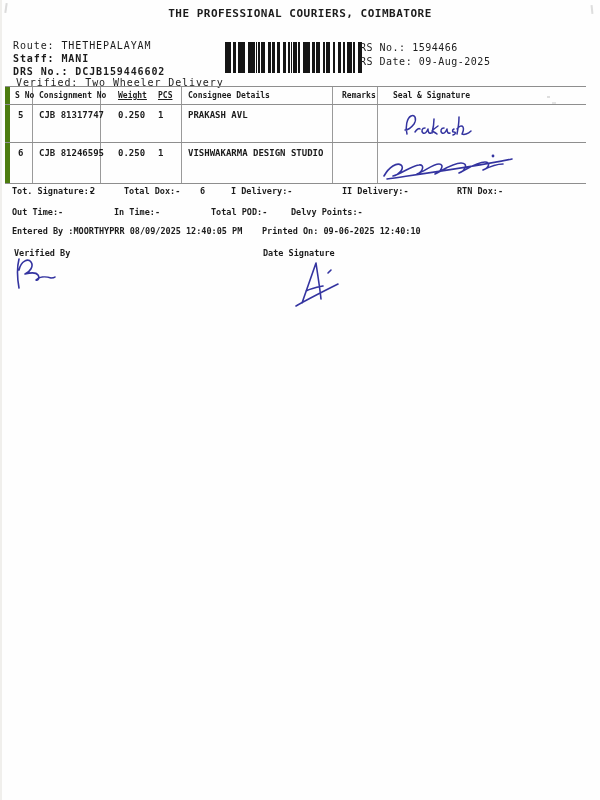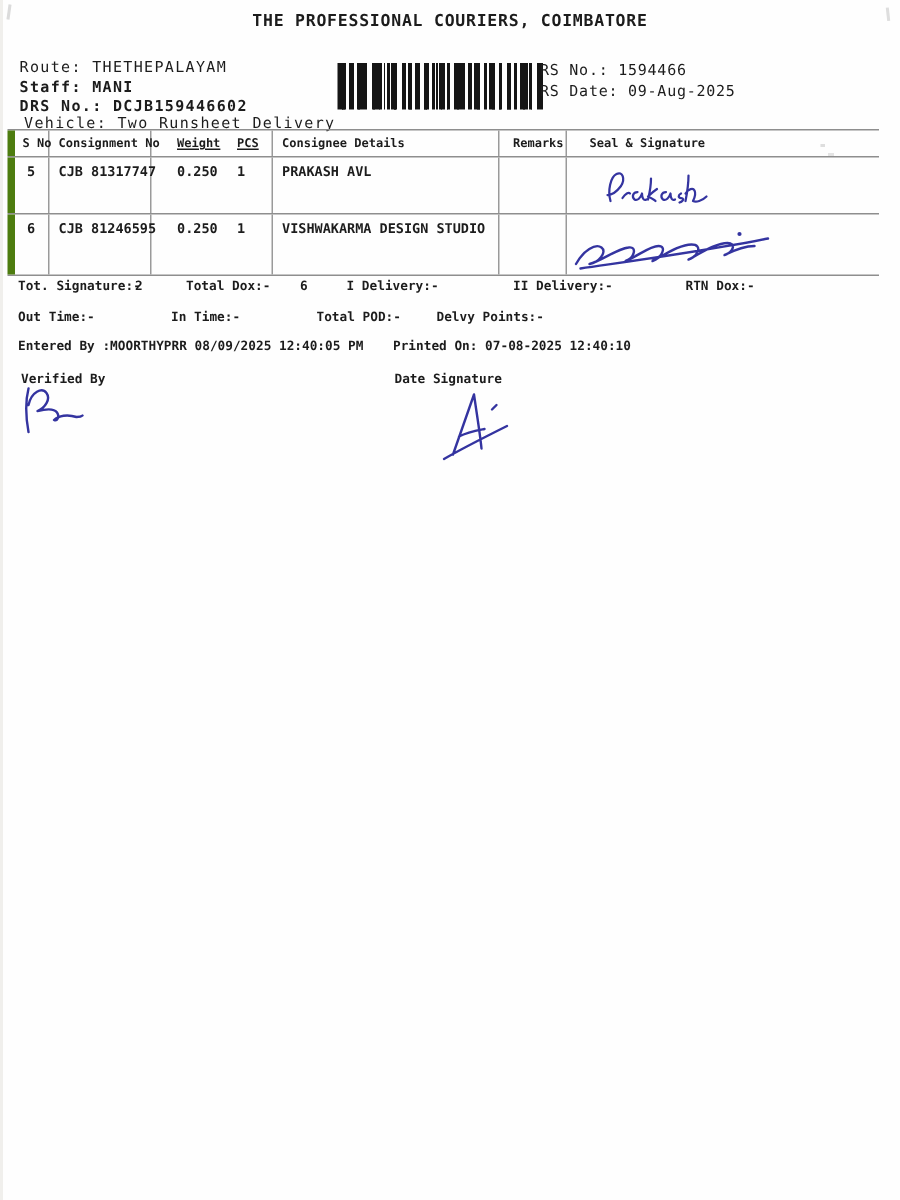--- a/index.html
+++ b/index.html
@@ -49,21 +49,21 @@
   <div class="artifact" style="left:591px;top:5px;width:2px;height:9px;transform:rotate(-6deg);opacity:.5"></div>
   <div class="artifact" style="left:547px;top:96px;width:3px;height:2px;opacity:.5"></div>
   <div class="artifact" style="left:552px;top:102px;width:4px;height:2px;opacity:.4"></div>
   <div class="artifact" style="left:0;top:0;width:2px;height:800px;background:#f0efec"></div>
 
   <div class="abs center t-title" style="top:7px">THE PROFESSIONAL COURIERS, COIMBATORE</div>
 
   <div class="abs info" style="left:13px;top:40px">Route: THETHEPALAYAM</div>
   <div class="abs info b" style="left:13px;top:53px">Staff: MANI</div>
   <div class="abs info b" style="left:13px;top:66px">DRS No.: DCJB159446602</div>
-  <div class="abs info" style="left:16px;top:77px">Vehicle: Two Runsheet Delivery</div>
+  <div class="abs info" style="left:16px;top:77px">Verified: Two Wheeler Delivery</div>
 
   <div class="abs barcode" style="left:225px;top:42px;width:132px;height:31px"></div>
 
   <div class="abs rs" style="left:360px;top:42px">RS No.: 1594466</div>
   <div class="abs rs" style="left:360px;top:56px">RS Date: 09-Aug-2025</div>
 
   <div class="tbl">
     <div class="tr head h17">
       <div class="td c1 h17" style="padding-left:5px">S No</div>
       <div class="td c2 h17">Consignment No</div>
@@ -113,21 +113,21 @@
 
   <div class="line" style="top:207px">
     <span style="left:12px">Out Time:-</span>
     <span style="left:114px">In Time:-</span>
     <span style="left:211px">Total POD:-</span>
     <span style="left:291px">Delvy Points:-</span>
   </div>
 
   <div class="line" style="top:226px">
     <span style="left:12px">Entered By :MOORTHYPRR 08/09/2025 12:40:05 PM</span>
-    <span style="left:262px">Printed On: 07-08-2025 12:40:10</span>
+    <span style="left:262px">Printed On: 09-06-2025 12:40:10</span>
   </div>
 
   <div class="line" style="top:248px">
     <span style="left:14px">Verified By</span>
     <span style="left:263px">Date Signature</span>
   </div>
 
   <svg class="abs" style="left:10px;top:255px" width="46" height="36" viewBox="0 0 46 36">
     <path class="sig" stroke-width="1.6" d="M9 4 C7 12 7 22 9 33 M9 15 C11 6 18 3 21 7 C24 11 20 17 15 19 C19 18 26 17 28 20 C30 23 28 26 26 25 C29 22 35 21 41 23 C42 23 44 23 45 22"></path>
   </svg>

